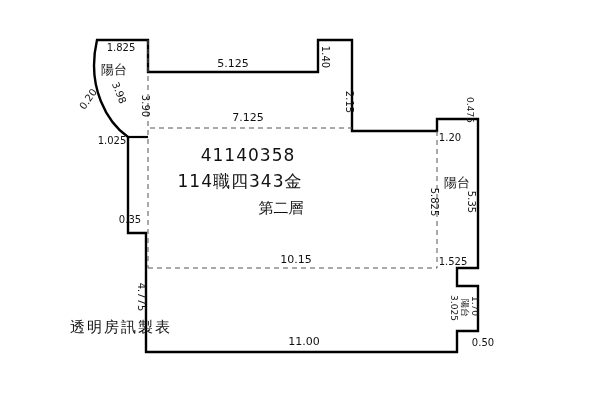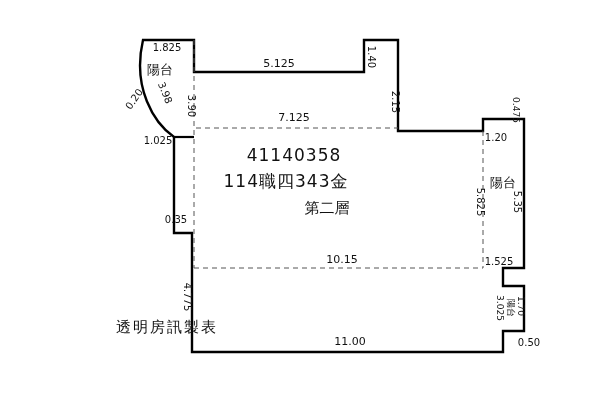--- a/index.html
+++ b/index.html
@@ -1,17 +1,17 @@
 <!DOCTYPE html>
 <html><head>
 <meta charset="utf-8">
 <style>
   html,body{margin:0;padding:0;background:#ffffff;}
   body{width:602px;height:400px;overflow:hidden;font-family:"DejaVu Sans",sans-serif;}
-  .plan-wrap{position:relative;width:528px;height:400px;background:#ffffff;margin-left:46px;}
+  .plan-wrap{position:relative;width:528px;height:400px;background:#ffffff;}
   svg{display:block;}
   .outline{fill:none;stroke:#000000;stroke-width:2.4;stroke-linejoin:miter;}
   .wall{stroke:#000000;stroke-width:2.2;}
   .dimline{stroke:#555555;stroke-width:1;stroke-dasharray:5 4;fill:none;}
   text{fill:#111111;}
   .dim{font-size:10px;}
   .dim-sm{font-size:9px;}
   .dim-lg{font-size:11px;}
   .cjk{font-size:13px;}
   .cjk-sm{font-size:9px;}

